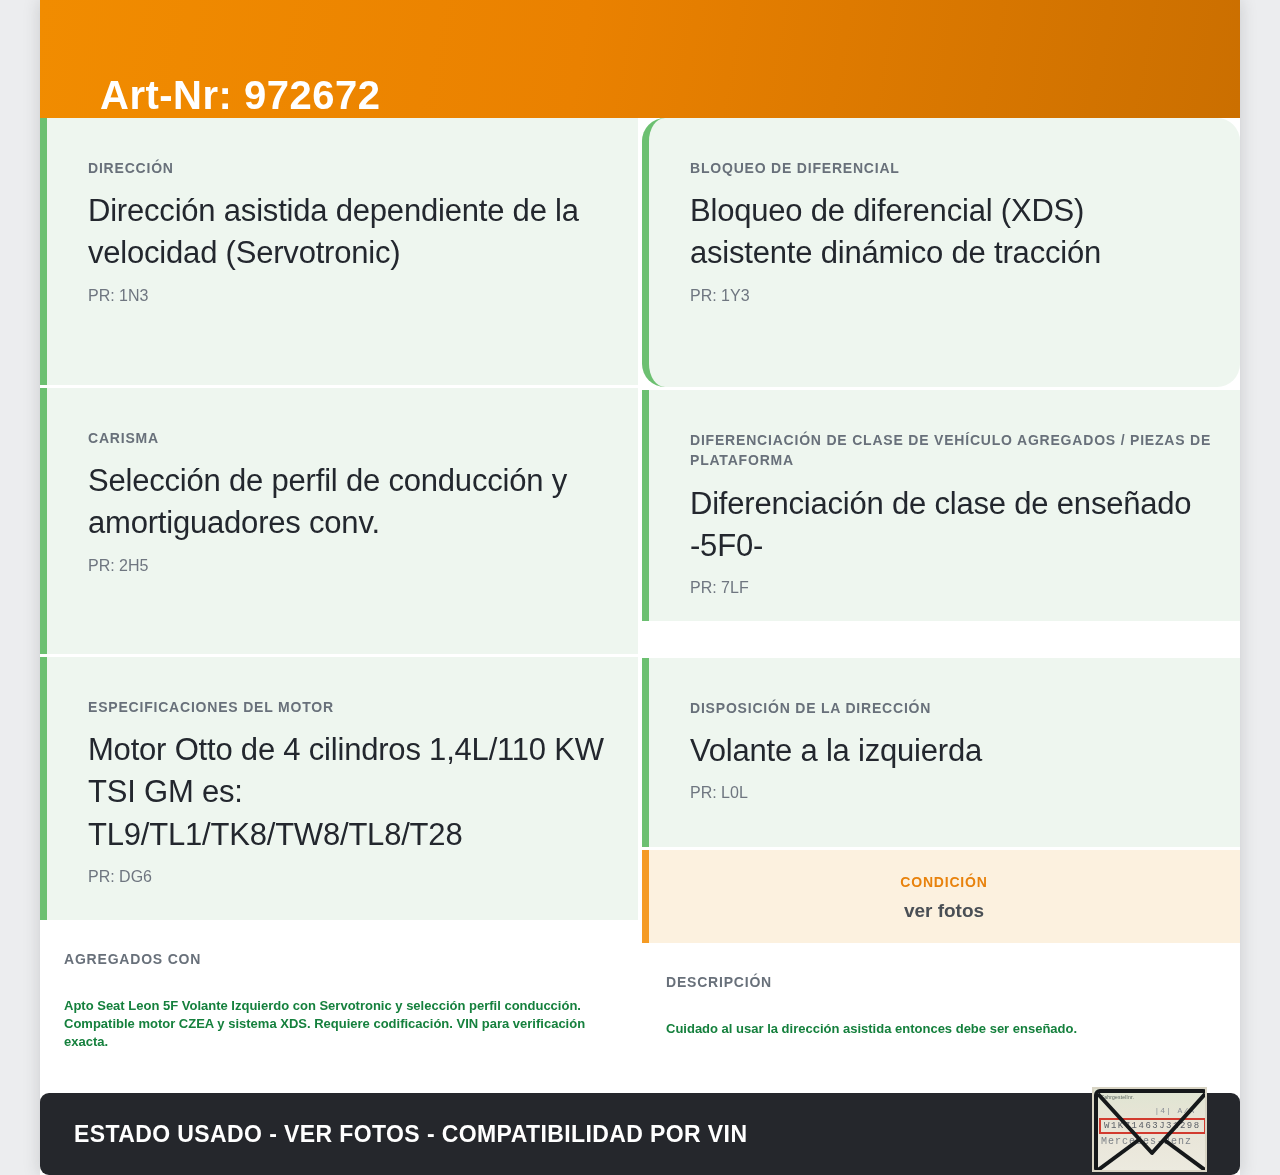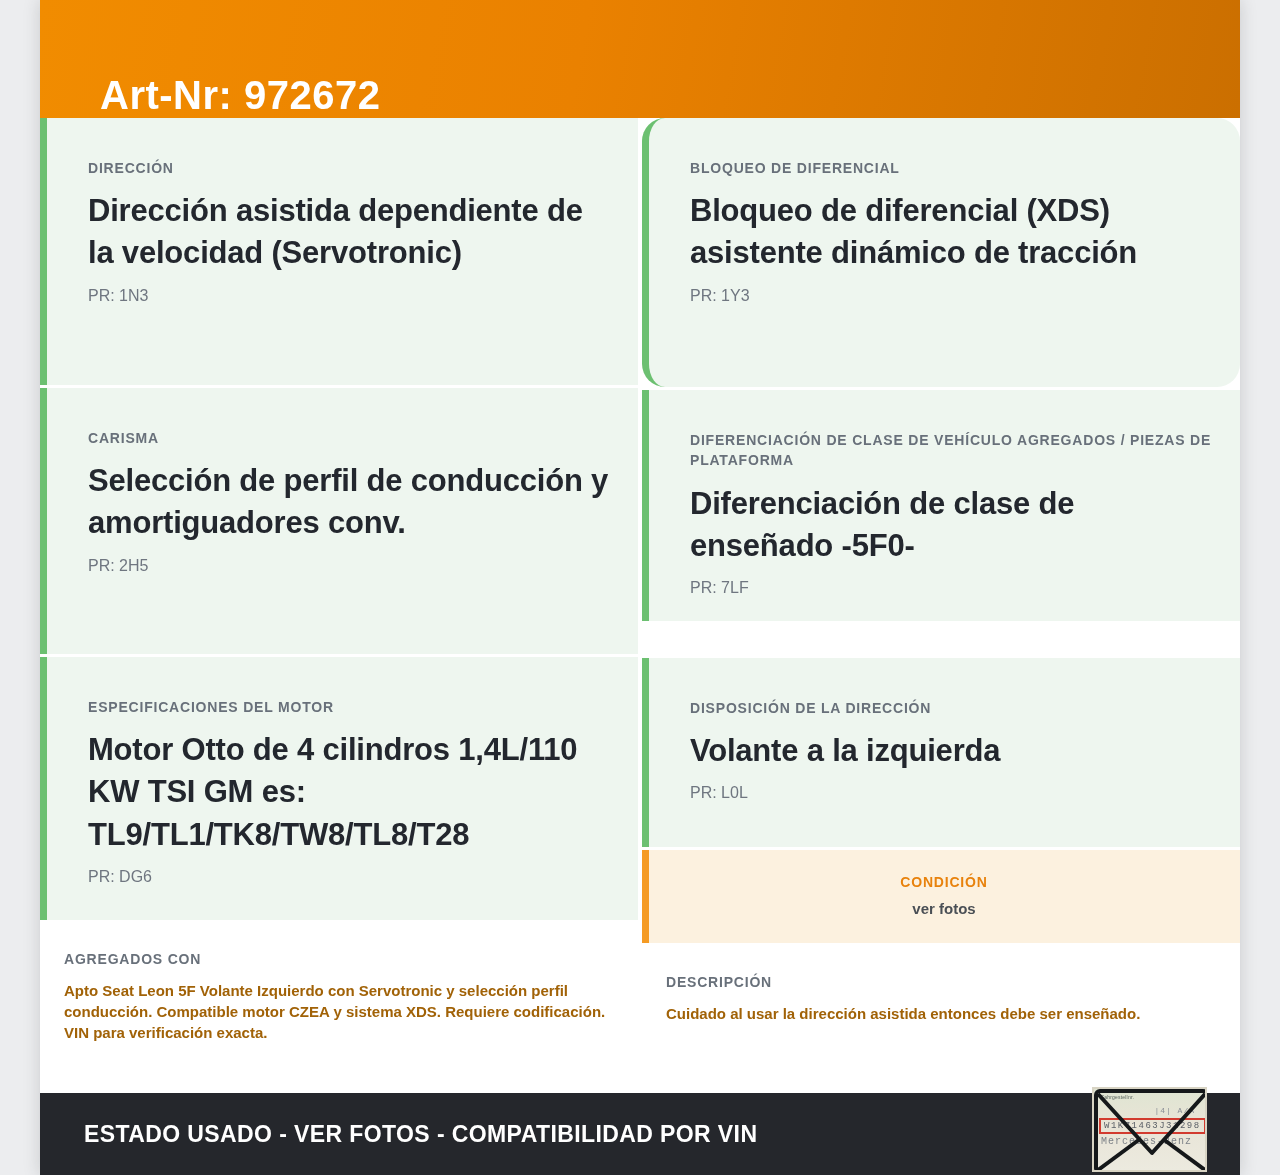--- a/index.html
+++ b/index.html
@@ -52,66 +52,67 @@
   .card .label {
     font-size: 14px;
     font-weight: bold;
     color: #68707a;
     letter-spacing: 0.8px;
     line-height: 1.45;
   }
   .card .title {
     margin-top: 12px;
     font-size: 31px;
-    font-weight: bold;
+    font-weight: normal;
     color: #23272e;
     line-height: 1.36;
     letter-spacing: -0.2px;
   }
   .card .pr {
     margin-top: 12px;
     font-size: 16px;
     color: #6f7680;
   }
   .card-white {
     background: #ffffff;
     border-left: none;
     padding: 26px 30px 20px 24px;
   }
   .card-white .body-text {
-    margin-top: 12px;
-    font-size: 15px;
+    margin-top: 28px;
+    font-size: 13px;
     font-weight: 600;
-    color: #a16207;
+    color: #15803d;
     line-height: 1.38;
     max-width: 545px;
   }
   .card-condition {
     background: #fcf1df;
     border-left: 7px solid #f59b23;
     padding: 22px 28px 16px 27px;
   }
   .card-condition .label { color: #e8820c; }
   .card-condition .value {
     margin-top: 8px;
-    font-size: 15px;
+    font-size: 19px;
     font-weight: 600;
     color: #4a4f55;
   }
   
   .h-l1 { height: 267px; } .h-l2 { height: 266px; } .h-l3 { height: 263px; }
   .h-r1 { height: 269px; border-radius: 23px; } .h-r2 { height: 231px; } .h-r3 { height: 189px; margin-top: 34px; }
   .h-r4 { height: 93px; text-align: center; }
   .grow { flex: 1 1 auto; }
   .footer {
     flex: 0 0 82px;
     background: #25272c;
     display: flex;
     align-items: center;
-    padding-left: 44px;
+    padding-left: 34px;
+    border-radius: 9px;
   }
   .footer .footer-text {
     color: #ffffff;
     font-size: 23px;
     font-weight: bold;
     letter-spacing: 0.4px;
   }
   
   .vin-thumb {
     position: absolute;

